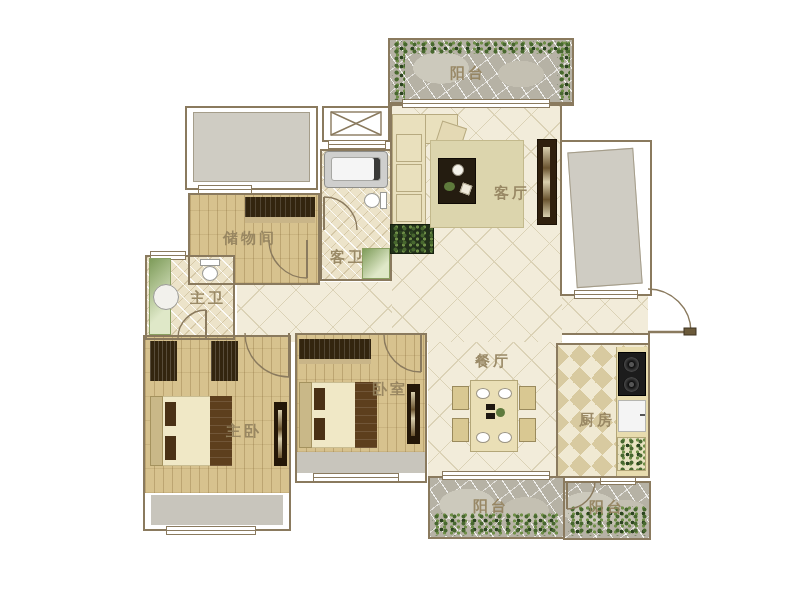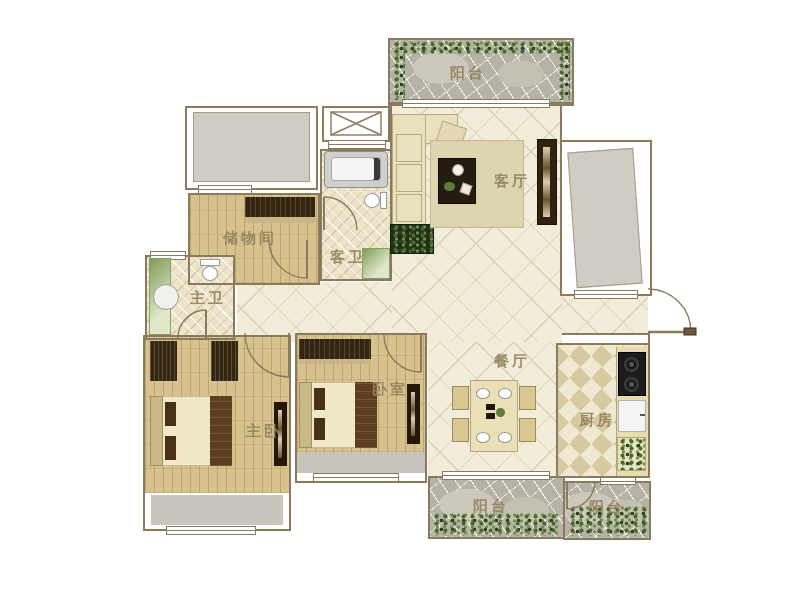--- a/index.html
+++ b/index.html
@@ -189,24 +189,24 @@
       <path d="M595,481 A28,28 0 0 1 567,509"></path>
         <line x1="567" y1="481" x2="567" y2="509" stroke-width="2"></line>
       <rect x="331" y="112" width="50" height="23"></rect>
       <line x1="331" y1="112" x2="381" y2="135"></line>
         <line x1="381" y1="112" x2="331" y2="135"></line>
     </g>
     <rect x="684" y="328" width="12" height="7" fill="#6b5a3a" stroke="#3f3320"></rect>
   </svg>
 
   <div class="label" style="left:438px;top:64px;width:60px">阳台</div>
-  <div class="label" style="left:482px;top:172px;width:60px">客厅</div>
+  <div class="label" style="left:482px;top:184px;width:60px">客厅</div>
   <div class="label" style="left:205px;top:229px;width:90px">储物间</div>
   <div class="label" style="left:318px;top:248px;width:60px">客卫</div>
   <div class="label" style="left:178px;top:289px;width:60px">主卫</div>
-  <div class="label" style="left:234px;top:422px;width:60px">主卧</div>
+  <div class="label" style="left:214px;top:422px;width:60px">主卧</div>
   <div class="label" style="left:360px;top:380px;width:60px">卧室</div>
-  <div class="label" style="left:482px;top:352px;width:60px">餐厅</div>
+  <div class="label" style="left:463px;top:352px;width:60px">餐厅</div>
   <div class="label" style="left:557px;top:411px;width:80px">厨房</div>
   <div class="label" style="left:461px;top:497px;width:60px">阳台</div>
   <div class="label" style="left:577px;top:498px;width:60px">阳台</div>
 
 </div>
 
 </body></html>

